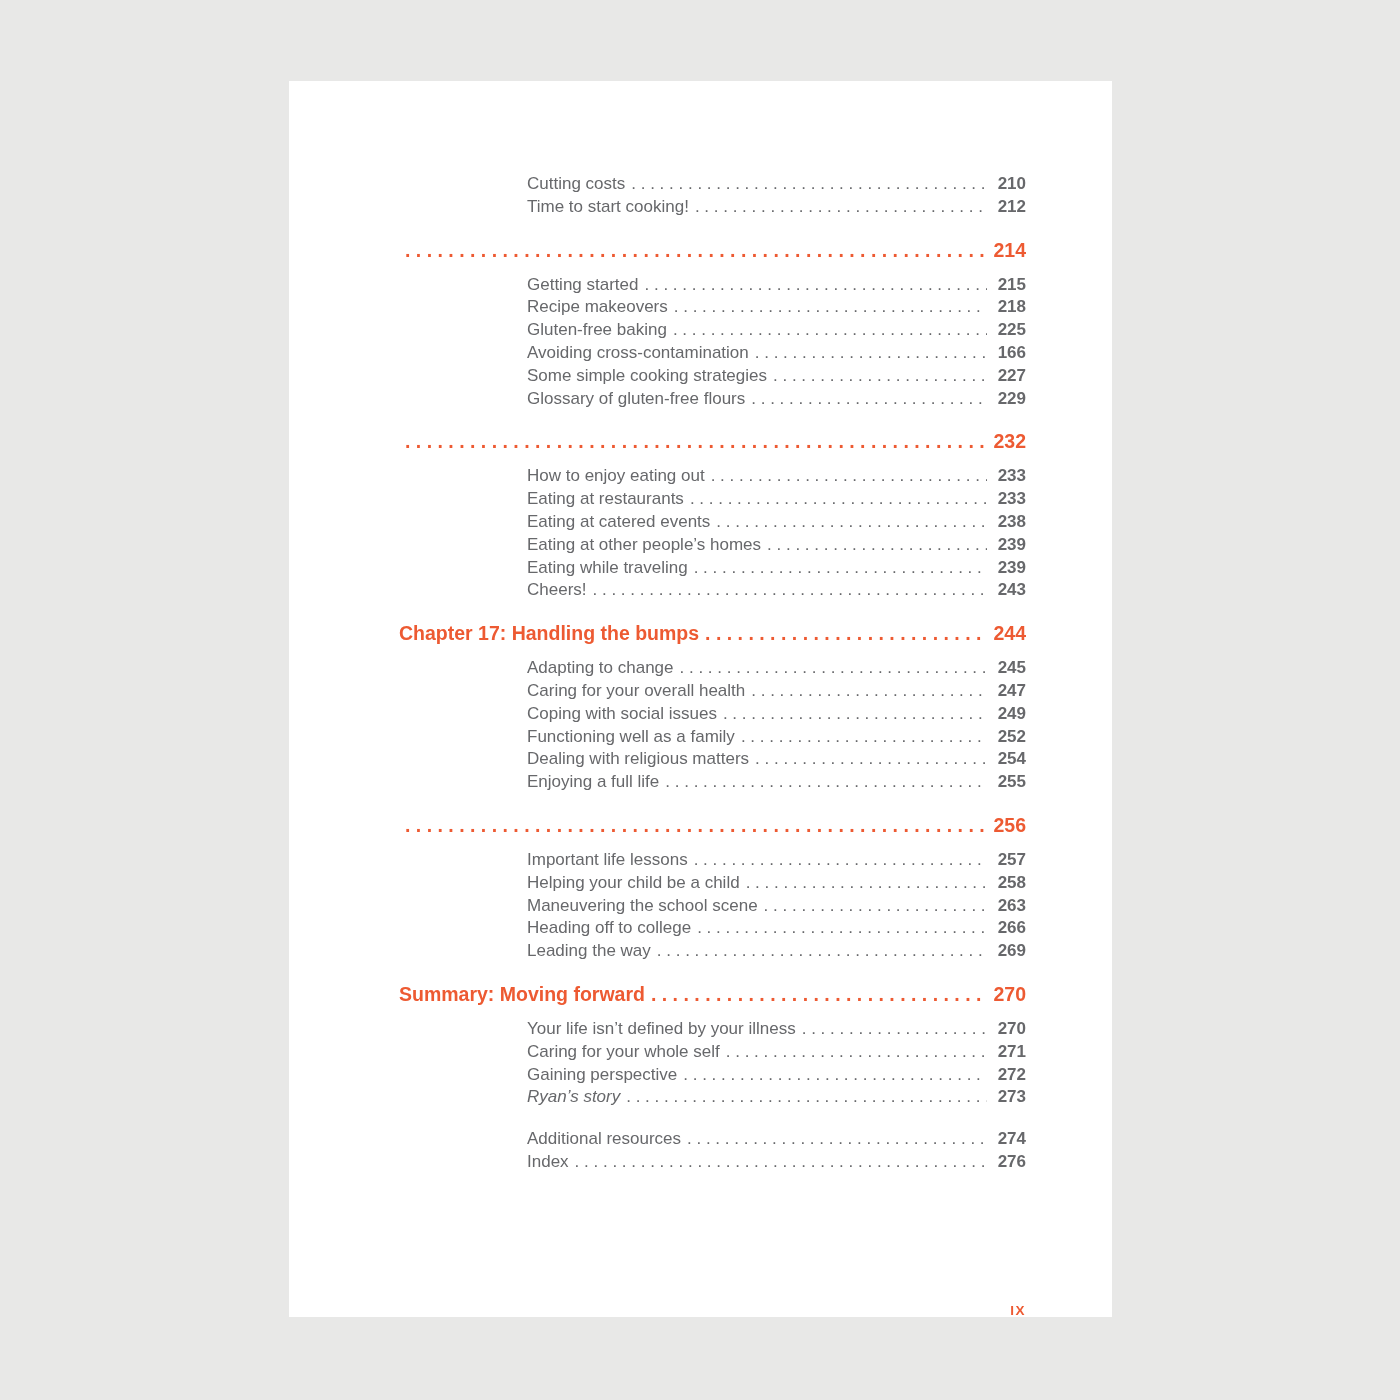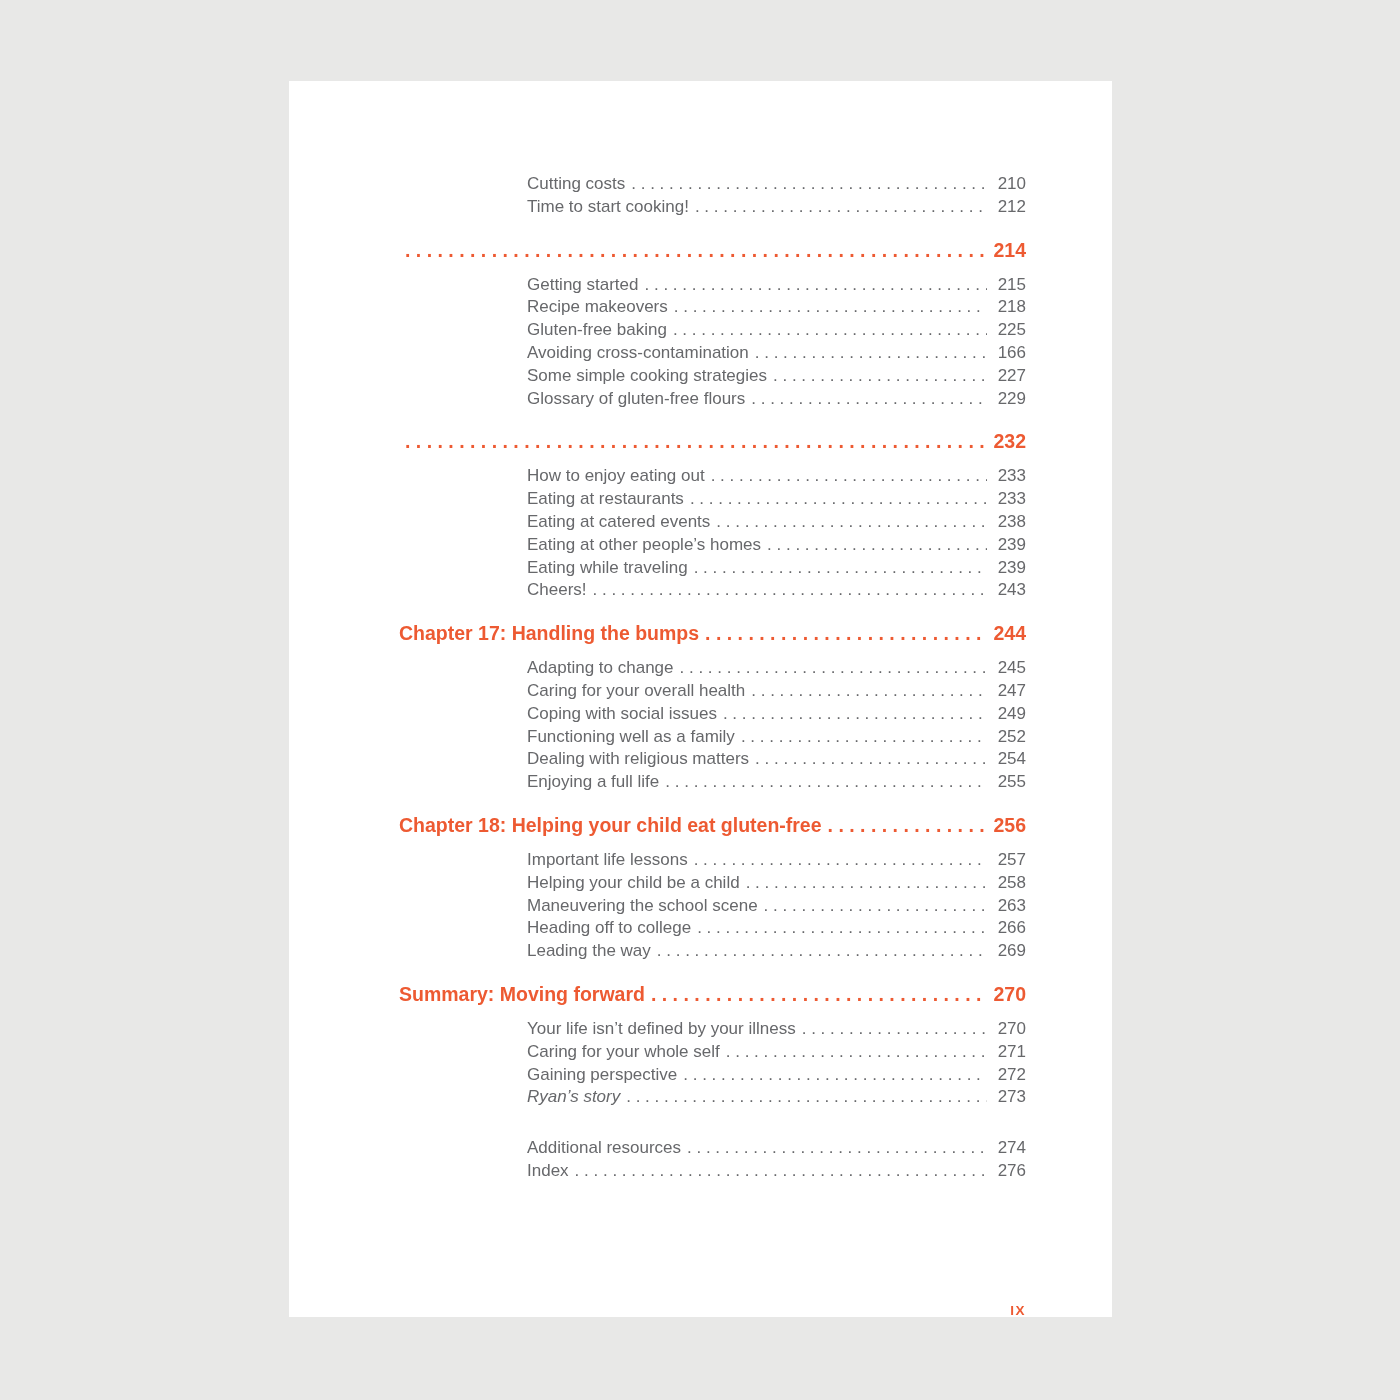--- a/index.html
+++ b/index.html
@@ -47,22 +47,23 @@
     overflow: hidden;
     white-space: pre;
     margin: 0 3px 0 6px;
     color: inherit;
   }
   .pagenum {
     flex: 0 0 auto;
     min-width: 36px;
     text-align: right;
     white-space: pre;
-  }
-  .group.trailing { margin-top: 28px; }
+    font-weight: bold;
+  }
+  .group.trailing { margin-top: 19px; }
   .folio {
     position: absolute;
     top: 1220px;
     right: 86px;
   }
   .folio-num {
     color: #ed5a32;
     font-weight: bold;
     font-size: 13.5px;
     letter-spacing: 1.5px;
@@ -195,21 +196,20 @@
           </div>
           <div class="row entry">
             <span class="title">Enjoying a full life</span>
             <span class="dots">. . . . . . . . . . . . . . . . . . . . . . . . . . . . . . . . . . . . . . . . . . . . . . . . . . . . . . . . . . . . . . . . . . . . . . . . . . . . . . . . . . . . . . . . . . . . . . . . . . . . . . . . . . . . . . . . . . . . . . . . . . . . . . . . . . . . . . . . . . . . . . . . . . . . . . . . . . . . . . . . . . . . . . . . . . </span>
             <span class="pagenum">255</span>
           </div>
         </div>
       </section>
       <section class="section">
         <div class="row heading">
-          <span class="title">Chapter 18: Helping your child eat gluten-free</span>
           <span class="dots">. . . . . . . . . . . . . . . . . . . . . . . . . . . . . . . . . . . . . . . . . . . . . . . . . . . . . . . . . . . . . . . . . . . . . . . . . . . . . . . . . . . . . . . . . . . . . . . . . . . . . . . . . . . . . . . . . . . . . . . . . . . . . . . . . . . . . . . . . . . . . . . . . . . . . . . . . . . . . . . . . . . . . . . . . . </span>
           <span class="pagenum">256</span>
         </div>
         <div class="group">
           <div class="row entry">
             <span class="title">Important life lessons</span>
             <span class="dots">. . . . . . . . . . . . . . . . . . . . . . . . . . . . . . . . . . . . . . . . . . . . . . . . . . . . . . . . . . . . . . . . . . . . . . . . . . . . . . . . . . . . . . . . . . . . . . . . . . . . . . . . . . . . . . . . . . . . . . . . . . . . . . . . . . . . . . . . . . . . . . . . . . . . . . . . . . . . . . . . . . . . . . . . . . </span>
             <span class="pagenum">257</span>
           </div>
           <div class="row entry">

